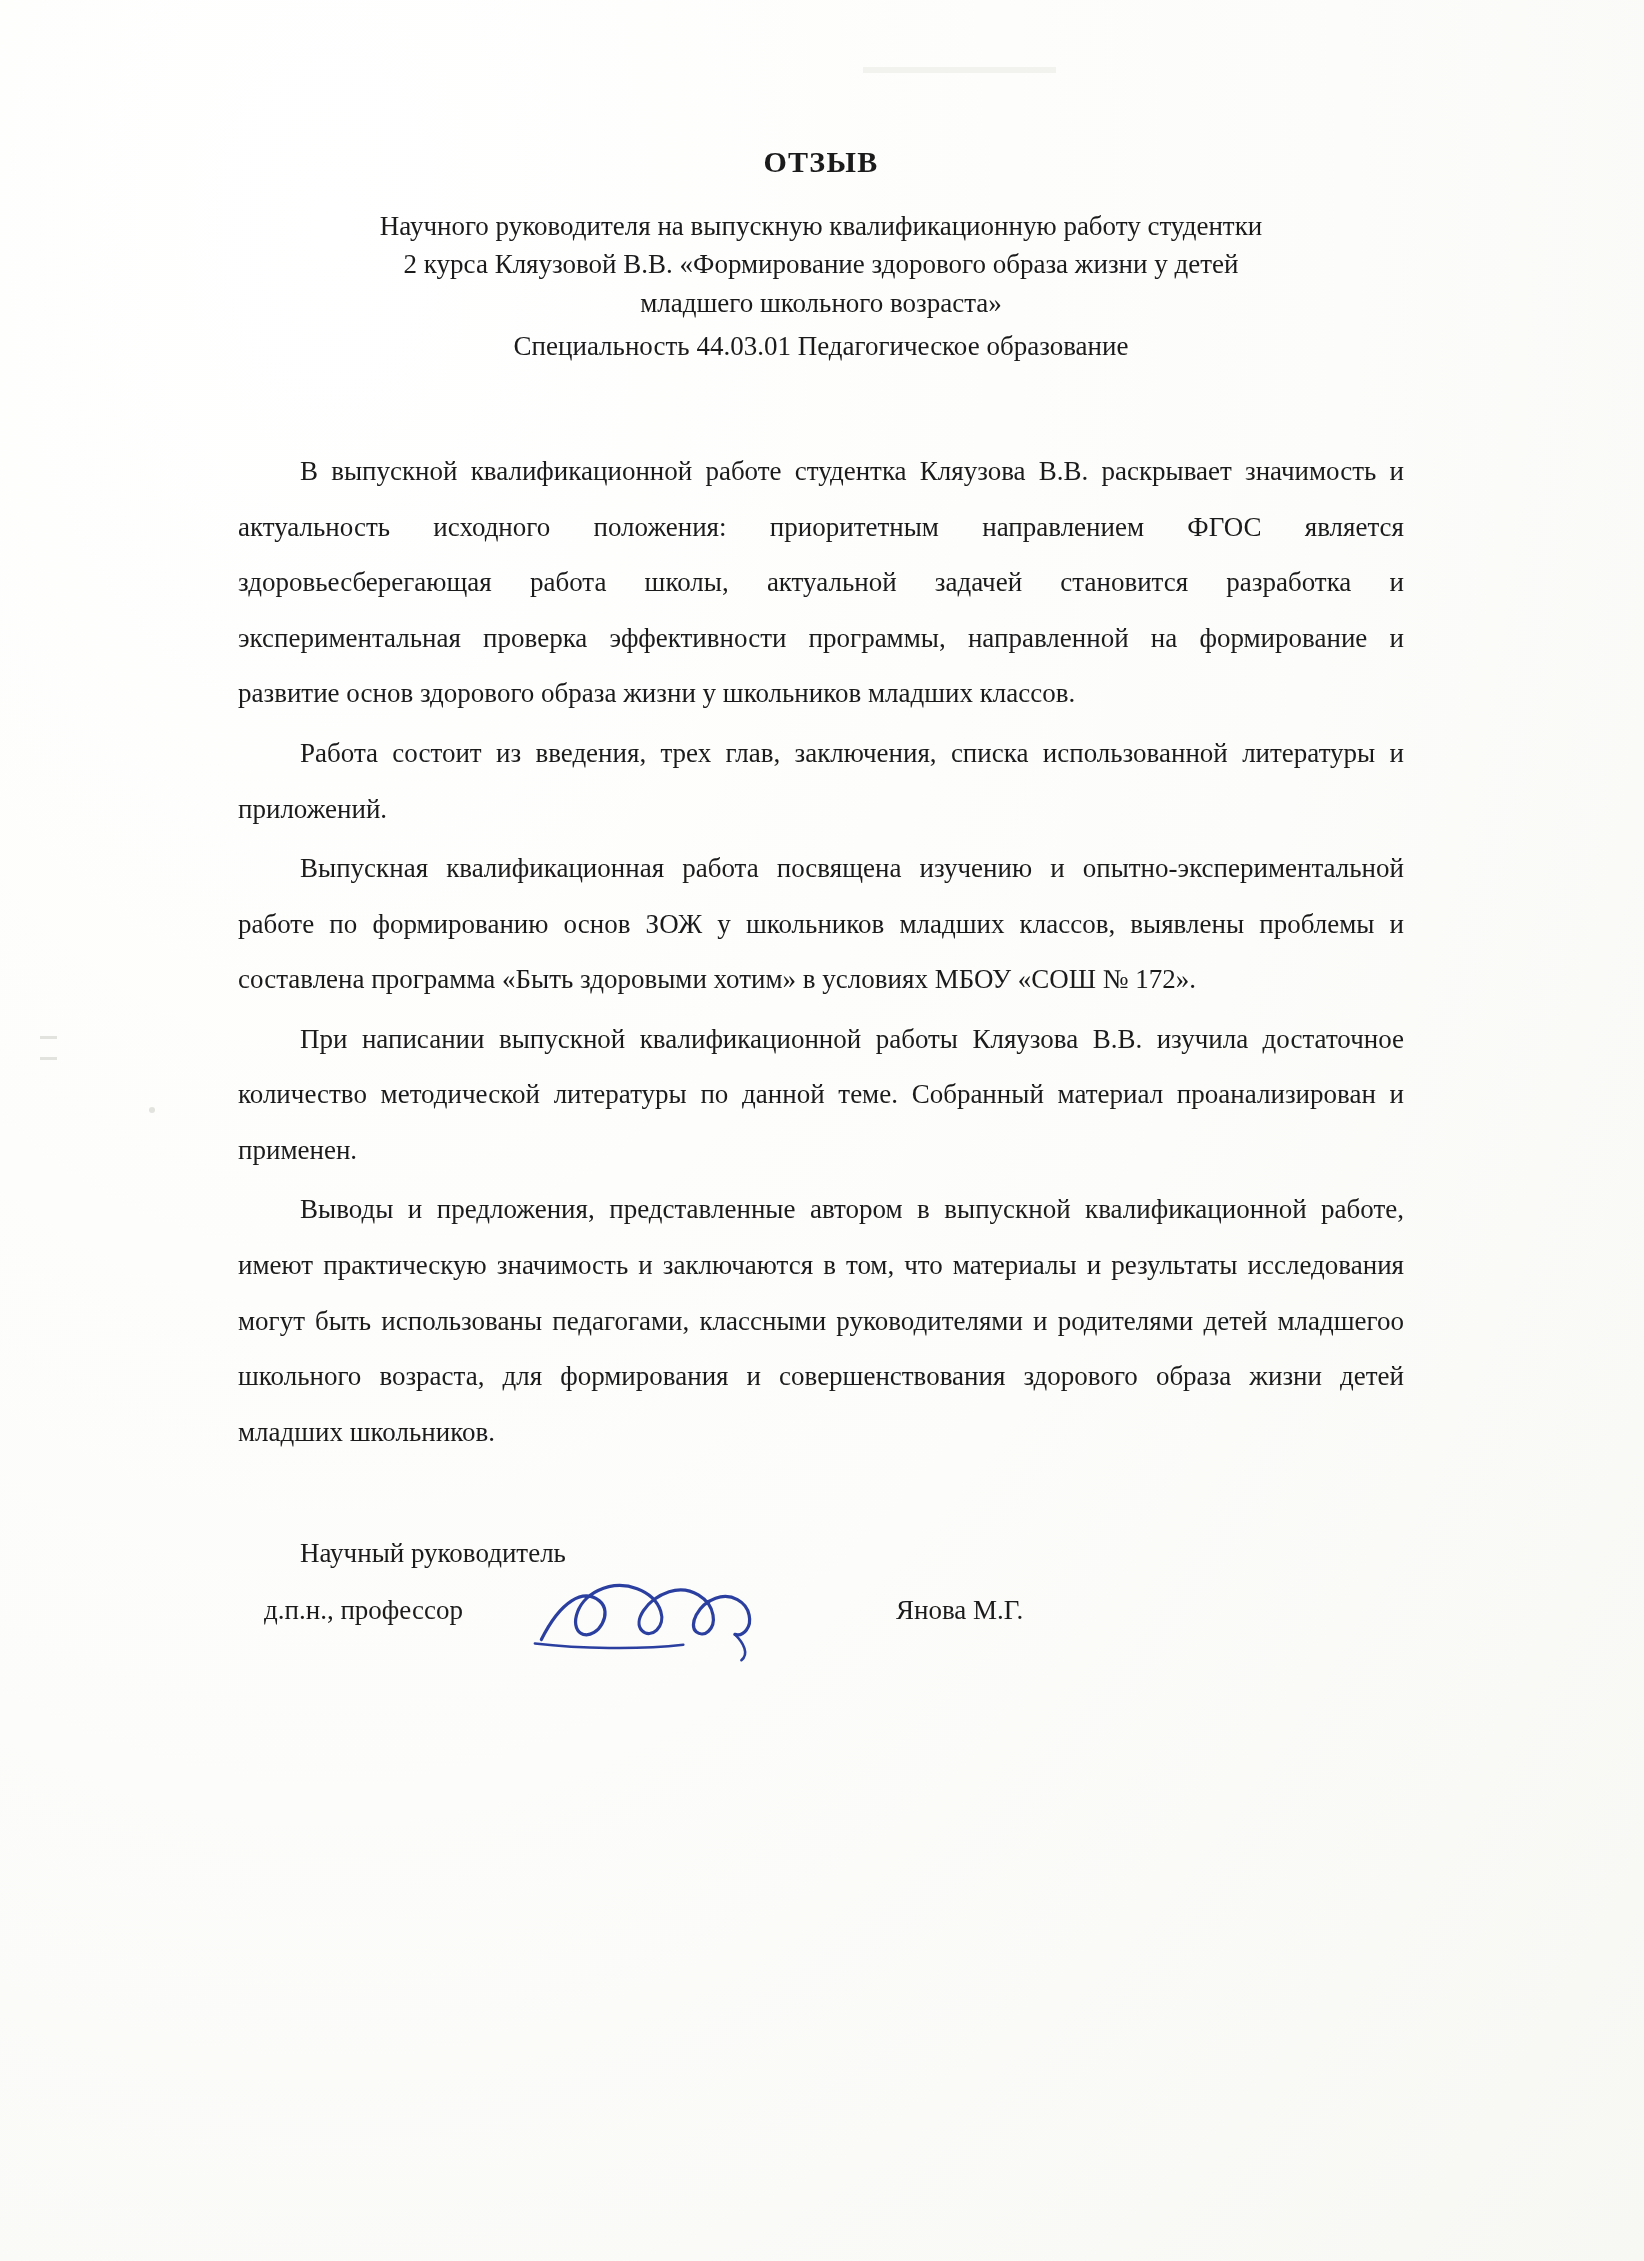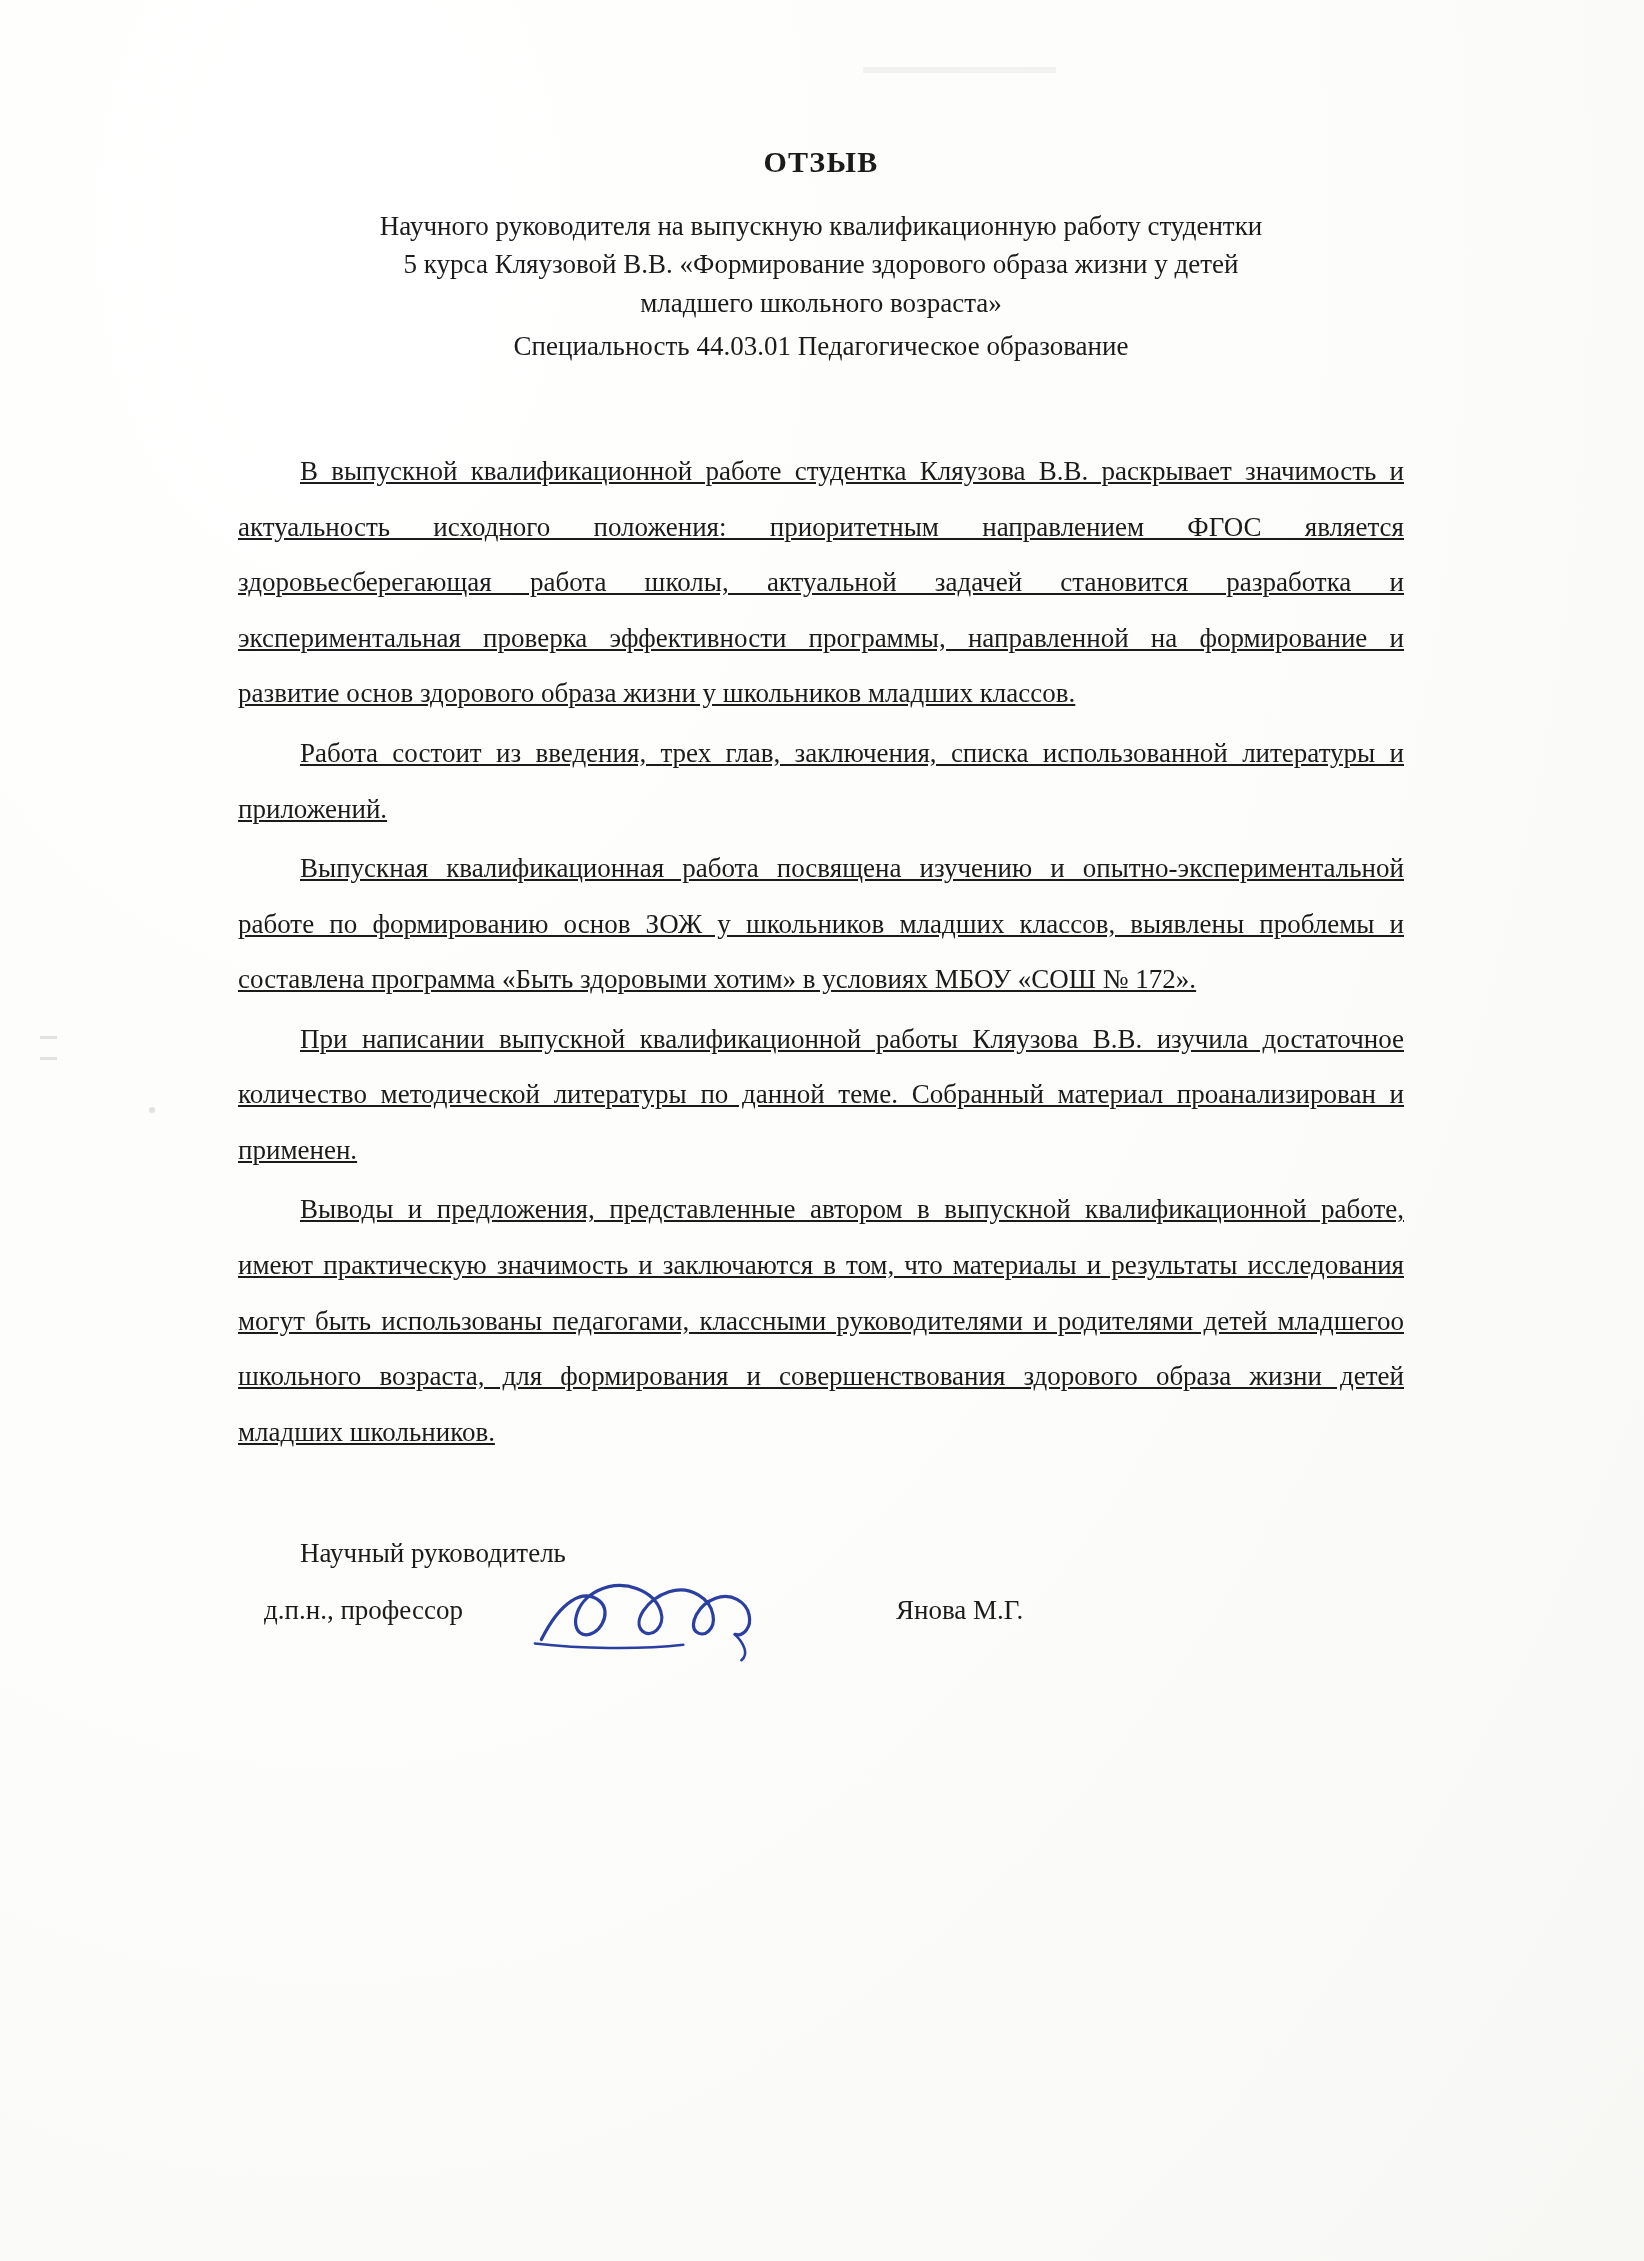--- a/index.html
+++ b/index.html
@@ -50,21 +50,20 @@
   .subtitle .l1 { display: block; }
   .subtitle .l2 { display: block; }
   .subtitle .l3 { display: block; }
   .speciality {
     text-align: center;
     font-size: 27px;
     margin: 9px 0 0 0;
   }
   .body-text {
     margin-top: 82px;
-    text-decoration: underline;
   }
   .para {
     font-size: 27px;
     line-height: 2.06;
     text-align: justify;
     text-justify: inter-word;
     text-indent: 62px;
     margin: 0 0 3.9px 0;
   }
   .signature-block {
@@ -121,21 +120,21 @@
   <div class="edge-mark m2"></div>
   <div class="edge-mark m3"></div>
   <div class="edge-mark m4"></div>
 
   <div class="content">
 
     <h1 class="doc-title">ОТЗЫВ</h1>
 
     <div class="subtitle">
       <span class="l1">Научного руководителя на выпускную квалификационную работу студентки</span>
-      <span class="l2">5 курса Кляузовой В.В. «Формирование здорового образа жизни у детей</span>
+      <span class="l2">2 курса Кляузовой В.В. «Формирование здорового образа жизни у детей</span>
       <span class="l3">младшего школьного возраста»</span>
     </div>
 
     <div class="speciality">Специальность 44.03.01 Педагогическое образование</div>
 
     <div class="body-text">
       <p class="para">В выпускной квалификационной работе студентка Кляузова В.В. раскрывает значимость и актуальность исходного положения: приоритетным направлением ФГОС является здоровьесберегающая работа школы, актуальной задачей становится разработка и экспериментальная проверка эффективности программы, направленной на формирование и развитие основ здорового образа жизни у школьников младших классов.</p>
       <p class="para">Работа состоит из введения, трех глав, заключения, списка использованной литературы и приложений.</p>
       <p class="para">Выпускная квалификационная работа посвящена изучению и опытно-экспериментальной работе по формированию основ ЗОЖ у школьников младших классов, выявлены проблемы и составлена программа «Быть здоровыми хотим» в условиях МБОУ «СОШ № 172».</p>
       <p class="para">При написании выпускной квалификационной работы Кляузова В.В. изучила достаточное количество методической литературы по данной теме. Собранный материал проанализирован и применен.</p>

